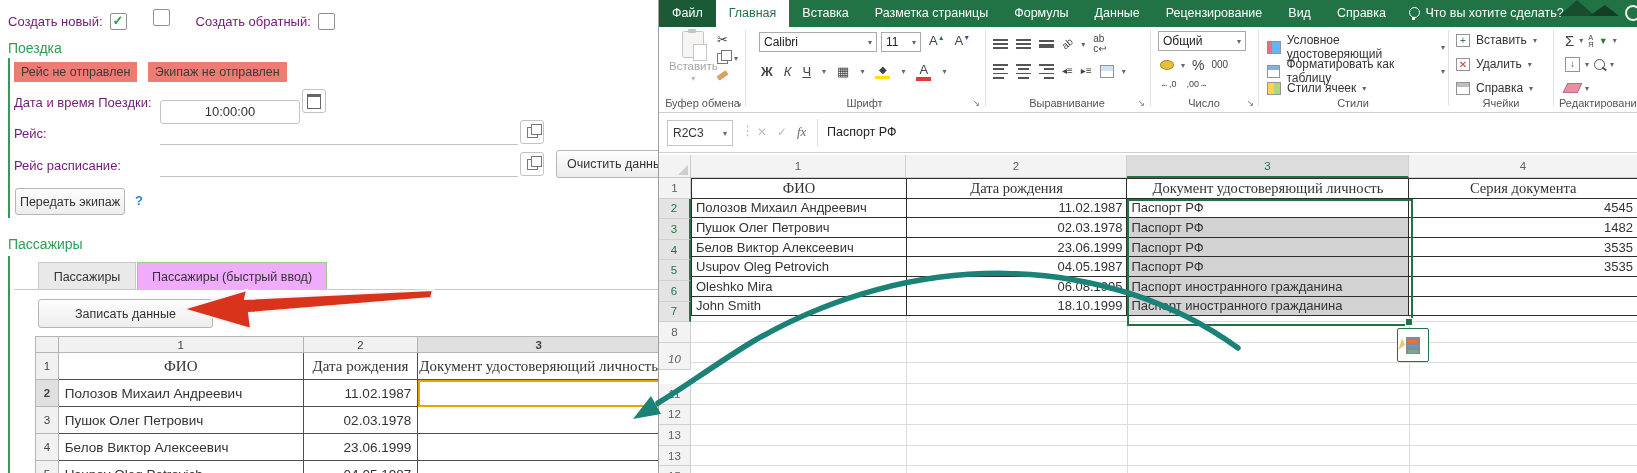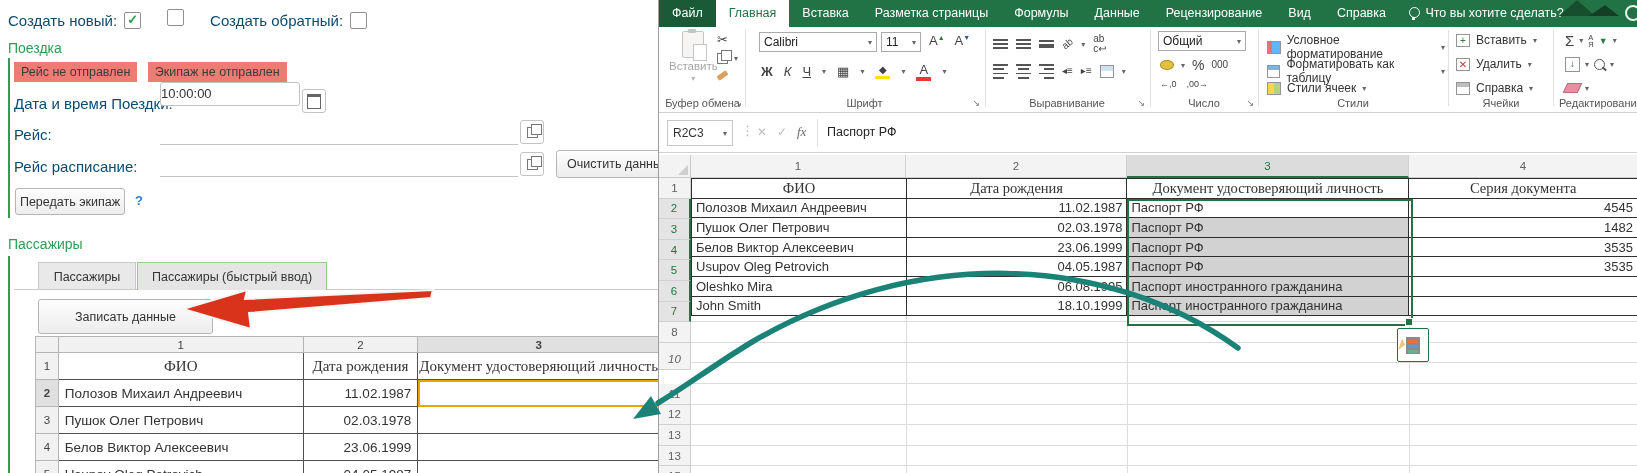--- a/index.html
+++ b/index.html
@@ -1,37 +1,37 @@
 <!DOCTYPE html>
 <html><head>
 <meta charset="utf-8">
 <style>
   html,body{margin:0;padding:0;background:#fff}
   #stage{position:relative;width:1637px;height:473px;background:#fff;overflow:hidden;
          font-family:"Liberation Sans",sans-serif;color:#333}
   .abs{position:absolute}
   
-  .lbl{font-size:15px;color:#0c4a6e;white-space:nowrap}
+  .lbl{font-size:13px;color:#701a75;white-space:nowrap}
   .cbx{display:inline-block;width:15px;height:15px;border:1px solid #8f8f8f;border-radius:2px;
        background:#fff;text-align:center;line-height:14px;font-size:13px;font-weight:bold;color:#2aa14d;vertical-align:middle}
   .opt{display:inline-flex;align-items:center;gap:7px;margin-right:26px}
   .greenhead{font-size:14px;color:#2f9d54}
   .gbar{width:2px;background:#2f9d54}
   .badge{display:inline-block;background:#ee7c72;color:#3c3c3c;font-size:12.5px;padding:3px 7px;margin-right:6px;white-space:nowrap}
   .inp{background:#fff;border:1px solid #c3c3c3;border-radius:3px;height:24px;box-sizing:border-box;font-size:13px}
   .sqbtn{width:24px;height:24px;border:1px solid #c3c3c3;border-radius:3px;background:#fff;box-sizing:border-box;
          display:flex;align-items:center;justify-content:center}
   .copyico{position:relative;width:9px;height:9px;border:1px solid #777;background:#fff}
   .copyico:before{content:"";position:absolute;left:3px;top:-4px;width:9px;height:9px;border:1px solid #777;background:#fff}
   .calico{position:relative;width:12px;height:11px;border:1px solid #666;border-top:3px solid #666;background:#fff}
   .btn1c{background:linear-gradient(#fdfdfd,#ededed);border:1px solid #b5b5b5;border-radius:3px;
          font-size:12.5px;color:#333;display:flex;align-items:center;justify-content:center;box-sizing:border-box;white-space:nowrap;overflow:hidden}
   .tab1c{position:absolute;box-sizing:border-box;font-size:12.5px;display:flex;align-items:center;justify-content:center;
          border:1px solid #c9c9c9;border-bottom:none;background:#e9e9e9;color:#333}
-  .tab1c.active{background:#e5e5e5;border-color:#9ccb8e;z-index:2}
+  .tab1c.active{background:#f0abfc;border-color:#9ccb8e;z-index:2}
   .ltable{border-collapse:collapse;table-layout:fixed;background:#fff}
   .ltable td{box-sizing:border-box;overflow:hidden;white-space:nowrap}
   .lnum{background:#f1f1f1;border:1px solid #b5b5b5;font-size:11.5px;color:#444;text-align:center}
   .lnum.dark{background:#e0e0e0;font-weight:bold}
   .lhead{border:1px solid #4f4f4f;font-family:"Liberation Serif",serif;font-size:15px;text-align:center}
   .lcell{border:1px solid #4f4f4f;font-size:13.5px;padding:0 6px}
   .lcell.r{text-align:right}
   .selorange{outline:2px solid #eda200;outline-offset:-2px}
   
   #excel{position:absolute;left:658px;top:0;width:979px;height:473px;background:#fff;z-index:10;border-left:1px solid #9f9f9f;box-sizing:border-box}
@@ -116,21 +116,21 @@
 
     <div class="abs greenhead" style="left:8px;top:40px">Поездка</div>
     <div class="abs gbar" style="left:8px;top:58px;height:160px"></div>
 
     <div class="abs" style="left:14px;top:62px">
       <span class="badge">Рейс не отправлен</span>
       <span class="badge">Экипаж не отправлен</span>
     </div>
 
     <div class="abs lbl" style="left:14px;top:95px">Дата и время Поездки:</div>
-    <div class="abs inp" style="left:160px;top:82px;width:140px;line-height:22px">10:00:00</div>
+    <div class="abs inp" style="left:160px;top:100px;width:140px;text-align:center;line-height:22px">10:00:00</div>
     <div class="abs sqbtn" style="left:302px;top:89px">
       <span class="calico"></span>
     </div>
 
     <div class="abs lbl" style="left:14px;top:126px">Рейс:</div>
     <div class="abs" style="left:160px;top:120px;width:358px;height:24px;border-bottom:1px solid #c3c3c3"></div>
     <div class="abs sqbtn" style="left:520px;top:120px">
       <span class="copyico"></span>
     </div>
 
@@ -144,21 +144,21 @@
     <div class="abs btn1c" style="left:15px;top:188px;width:110px;height:27px">Передать экипаж</div>
     <div class="abs" style="left:135px;top:193px;color:#2f7fd0;font-weight:bold;font-size:13px">?</div>
 
     <div class="abs greenhead" style="left:8px;top:236px">Пассажиры</div>
     <div class="abs gbar" style="left:8px;top:256px;height:217px"></div>
 
     <div class="abs tab1c" style="left:38px;top:262px;width:98px;height:28px">Пассажиры</div>
     <div class="abs tab1c active" style="left:137px;top:262px;width:190px;height:28px">Пассажиры (быстрый ввод)</div>
     <div class="abs" style="left:14px;top:289px;width:646px;height:1px;background:#c9c9c9"></div>
 
-    <div class="abs btn1c" style="left:38px;top:299px;width:175px;height:35px">Записать данные</div>
+    <div class="abs btn1c" style="left:38px;top:299px;width:175px;height:29px">Записать данные</div>
 
     <div class="abs" style="left:35px;top:336px">
         <table class="ltable">
           <colgroup>
             <col style="width: 36px;">
             <col style="width: 299px;">
             <col style="width: 130px;">
             <col style="width: 170px;">
           </colgroup>
           <tbody>
@@ -344,21 +344,21 @@
           <span class="ric" style="font-size:9px">←,0</span>
           <span class="ric" style="font-size:9px">,00→</span>
         </div>
         <div class="glabel">Число</div>
         <div class="launch">↘</div>
       </div>
 
       <div class="group" style="left:602px;width:184px">
         <div class="rrow" style="left:6px;top:6px">
           <span class="micon" style="background:linear-gradient(90deg,#e57373 35%,#64b5f6 35%)"></span>
-          <span style="font-size:12px">Условное форматирование</span>
+          <span style="font-size:12px">Условное удостоверяющий</span>
             <span class="caret">▾</span>
         </div>
         <div class="rrow" style="left:6px;top:30px">
           <span class="micon" style="background:linear-gradient(#7fb3e0 35%,#fff 35%)"></span>
           <span style="font-size:12px">Форматировать как таблицу</span>
             <span class="caret">▾</span>
         </div>
         <div class="rrow" style="left:6px;top:54px">
           <span class="micon" style="background:linear-gradient(90deg,#ffd54f 50%,#aed581 50%)"></span>
           <span style="font-size:12px">Стили ячеек</span>

